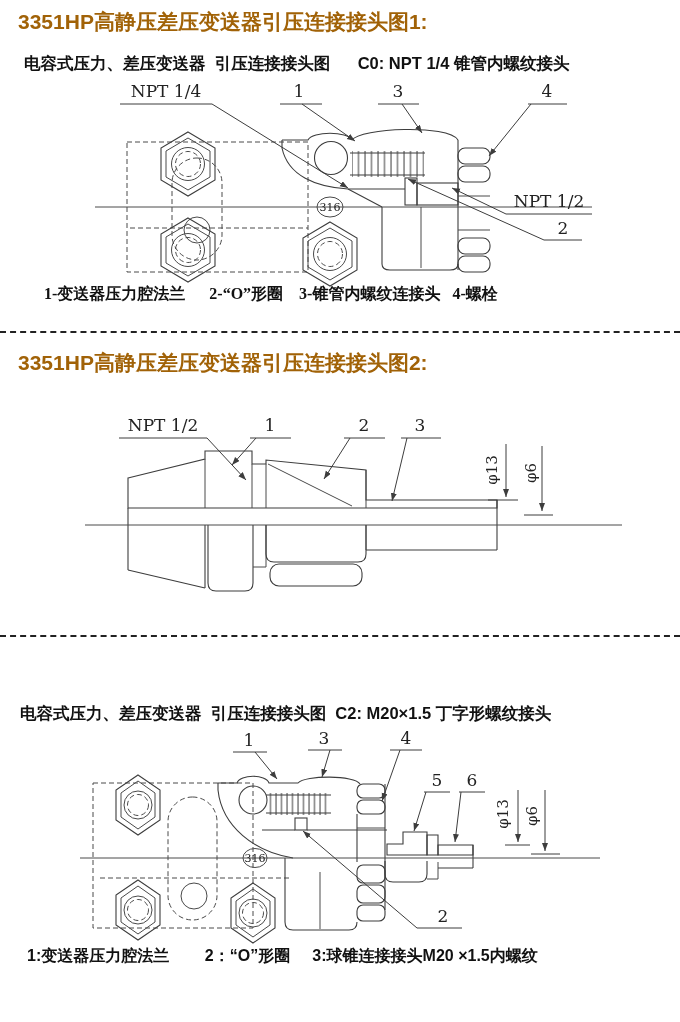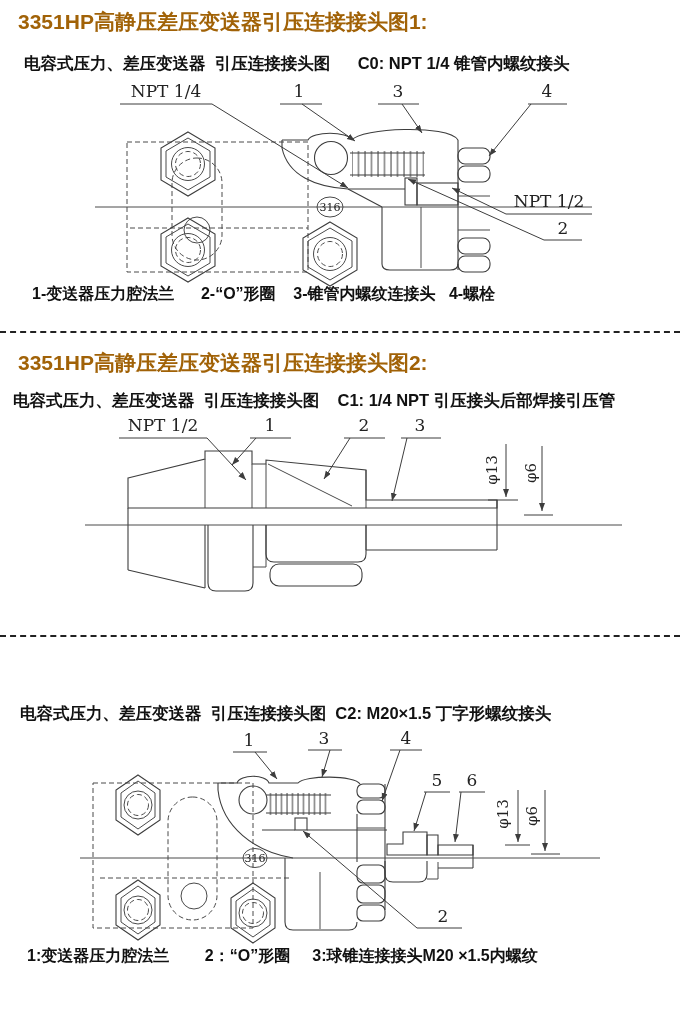--- a/index.html
+++ b/index.html
@@ -111,26 +111,25 @@
       <text class="lbl" x="549" y="129" text-anchor="middle">NPT 1/2</text>
       <line class="lead" x1="506" y1="136" x2="592" y2="136"></line>
       <line class="lead" x1="506" y1="136" x2="452" y2="110" marker-end="url(#aw1)"></line>
 
       <text class="lbl" x="563" y="156" text-anchor="middle">2</text>
       <line class="lead" x1="544" y1="162" x2="582" y2="162"></line>
       <line class="lead" x1="544" y1="162" x2="408" y2="101" marker-end="url(#aw1)"></line>
     </g>
   </svg>
 
-  <div class="caption" style="left:32px;top:284px;">1-变送器压力腔法兰      2-“O”形圈    3-锥管内螺纹连接头   4-螺栓</div>
+  <div class="caption" style="left:44px;top:284px;font-family:Liberation Serif, serif;">1-变送器压力腔法兰      2-“O”形圈    3-锥管内螺纹连接头   4-螺栓</div>
 
   <div class="sep" style="top:331px;"></div>
 
   <div class="heading" style="left:18px;top:349px;">3351HP高静压差压变送器引压连接接头图2:</div>
-  <div class="subtitle" style="left:13px;top:390px;">电容式压力、差压变送器  引压连接接头图    C1: 1/4 NPT 引压接头后部焊接引压管</div>
 
   <svg style="top:418px;" width="680" height="170" viewBox="0 0 680 170">
     <defs>
       <marker id="aw2" markerWidth="9" markerHeight="7" refX="8" refY="3" orient="auto">
         <path d="M0,0 L8,3 L0,6 Z" fill="#3d3d3d"></path>
       </marker>
       <pattern id="hat2" width="7" height="7" patternUnits="userSpaceOnUse" patternTransform="rotate(45)">
         <line x1="0" y1="0" x2="0" y2="7" stroke="#5a5a5a" stroke-width="0.9"></line>
       </pattern>
     </defs>

